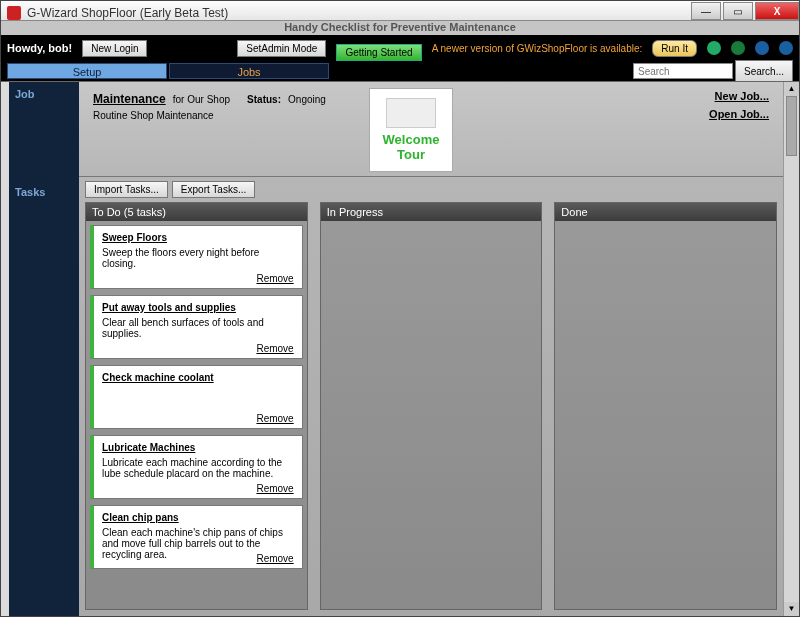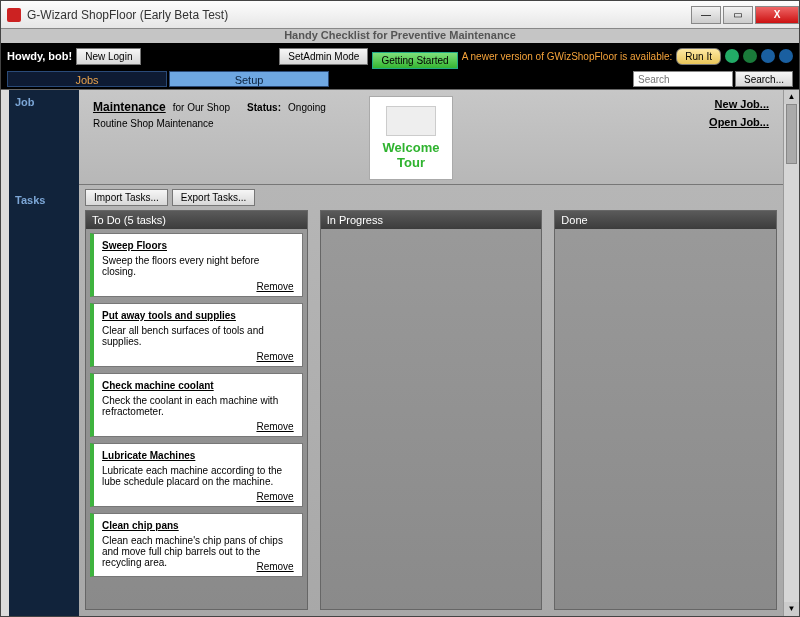--- a/index.html
+++ b/index.html
@@ -1,39 +1,39 @@
 <!DOCTYPE html>
 <html><head>
 <meta charset="utf-8">
 <style>
   * { box-sizing: border-box; margin: 0; padding: 0; }
   body { font-family: Arial, sans-serif; font-size: 11px; background: #888; width: 800px; height: 617px; overflow: hidden; }
   .window { width: 800px; height: 617px; background: #dcdcdc; border: 1px solid #444; display: flex; flex-direction: column; }
-  .titlebar { height: 28px; background: linear-gradient(#fdfdfd,#e6e6e6); display: flex; align-items: center; padding: 0 0 0 6px; border-bottom: 1px solid #888; }
+  .titlebar { height: 20px; background: linear-gradient(#fdfdfd,#e6e6e6); display: flex; align-items: flex-end; padding: 0 0 0 6px; border-bottom: 1px solid #888; }
   .titlebar .app-icon { width: 14px; height: 14px; background: #c22; margin-right: 6px; border-radius: 2px; }
   .titlebar .title { flex: 1; color: #333; font-size: 12px; }
   .winbtns { display: flex; }
   .winbtn { width: 30px; height: 18px; margin-left: 2px; background: linear-gradient(#f2f2f2,#ccc); border: 1px solid #888; display: flex; align-items: center; justify-content: center; font-size: 10px; cursor: pointer; }
   .winbtn.close { width: 44px; background: linear-gradient(#e66,#c11); color: #fff; font-weight: bold; }
   .bg-header { height: 14px; background: #c5c5c5; color: #555; font-weight: bold; text-align: center; font-size: 11px; overflow: hidden; }
-  .topbar { height: 26px; background: #000; color: #fff; display: flex; align-items: center; padding: 0 6px; gap: 4px; }
+  .topbar { height: 26px; background: #000; color: #fff; display: flex; align-items: center; padding: 0 6px; gap: 10px; }
   .greet { font-size: 11px; font-weight: bold; }
   .btn { background: linear-gradient(#f6f6f6,#d8d8d8); border: 1px solid #777; padding: 2px 8px; font-size: 10px; cursor: pointer; color: #000; }
   .btn.green { background: linear-gradient(#7de07a,#35b531); color: #000; border-color: #2a8; margin-top: 9px; }
   .btn.run { background: linear-gradient(#ffe9a3,#e9c65a); border-radius: 6px; }
   .spacer { flex: 1; }
   .version-msg { color: #f5a33a; font-size: 10px; }
   .circ { width: 14px; height: 14px; border-radius: 50%; background: #2a6; display: inline-block; }
   .circ.b { background: #1a5fa0; }
   .navrow { height: 20px; background: #000; display: flex; align-items: center; padding: 0 6px; gap: 2px; }
   .tab { width: 160px; height: 16px; line-height: 16px; text-align: center; font-size: 11px; border: 1px solid #2a4a78; }
   .tab.active { background: #0e1b33; color: #e9a24b; }
   .tab.inactive { background: #6ea7e2; color: #0b2340; }
   .searchbox { width: 100px; height: 16px; border: 1px solid #888; font-size: 10px; padding: 0 4px; }
-  .searchbtn { height: 16px; }
+  .searchbtn { height: 23px; }
   .content { flex: 1; display: flex; overflow: hidden; border-top: 1px solid #666; }
   .leftcol { width: 70px; background: #11233b; color: #7ca6d6; font-size: 11px; font-weight: bold; margin-left: 8px; }
   .leftcol .sec { padding: 6px 6px; }
   .maincol { flex: 1; background: linear-gradient(#b9b9b9,#a8a8a8); display: flex; flex-direction: column; overflow: hidden; position: relative; }
   .jobpanel { height: 95px; border-bottom: 1px solid #777; position: relative; padding: 10px 14px; background: linear-gradient(#c7c7c7,#b7b7b7); }
   .jobname { font-weight: bold; text-decoration: underline; font-size: 12px; }
   .jobfor { font-size: 10px; margin-left: 4px; }
   .jobstatus { font-size: 10px; margin-left: 14px; font-weight: bold; }
   .jobdesc { font-size: 10px; margin-top: 4px; }
   .joblinks { position: absolute; right: 14px; top: 8px; text-align: right; font-size: 11px; font-weight: bold; }
@@ -78,22 +78,22 @@
     <button class="btn green">Getting Started</button>
     <span class="version-msg">A newer version of GWizShopFloor is available:</span>
     <button class="btn run">Run It</button>
     <span class="circ"></span>
     <span class="circ" style="background:#1a7a3a"></span>
     <span class="circ b"></span>
     <span class="circ b"></span>
   </div>
 
   <div class="navrow">
+    <div class="tab inactive">Setup</div>
     <div class="tab active">Jobs</div>
-    <div class="tab inactive">Setup</div>
     <span class="spacer"></span>
     <input class="searchbox" placeholder="Search" style="">
     <button class="btn searchbtn">Search...</button>
   </div>
 
   <div class="content">
     <div class="leftcol">
       <div class="sec">Job</div>
       <div class="sec" style="margin-top:74px">Tasks</div>
     </div>
@@ -132,21 +132,20 @@
                 <div class="cdesc">Sweep the floors every night before closing.</div>
                 <div class="remove">Remove</div>
               </div>
               <div class="card">
                 <div class="ctitle">Put away tools and supplies</div>
                 <div class="cdesc">Clear all bench surfaces of tools and supplies.</div>
                 <div class="remove">Remove</div>
               </div>
               <div class="card">
                 <div class="ctitle">Check machine coolant</div>
-                <div class="cdesc">Check the coolant in each machine with refractometer.</div>
                 <div class="remove">Remove</div>
               </div>
               <div class="card">
                 <div class="ctitle">Lubricate Machines</div>
                 <div class="cdesc">Lubricate each machine according to the lube schedule placard on the machine.</div>
                 <div class="remove">Remove</div>
               </div>
               <div class="card">
                 <div class="ctitle">Clean chip pans</div>
                 <div class="cdesc">Clean each machine's chip pans of chips and move full chip barrels out to the recycling area.</div>

